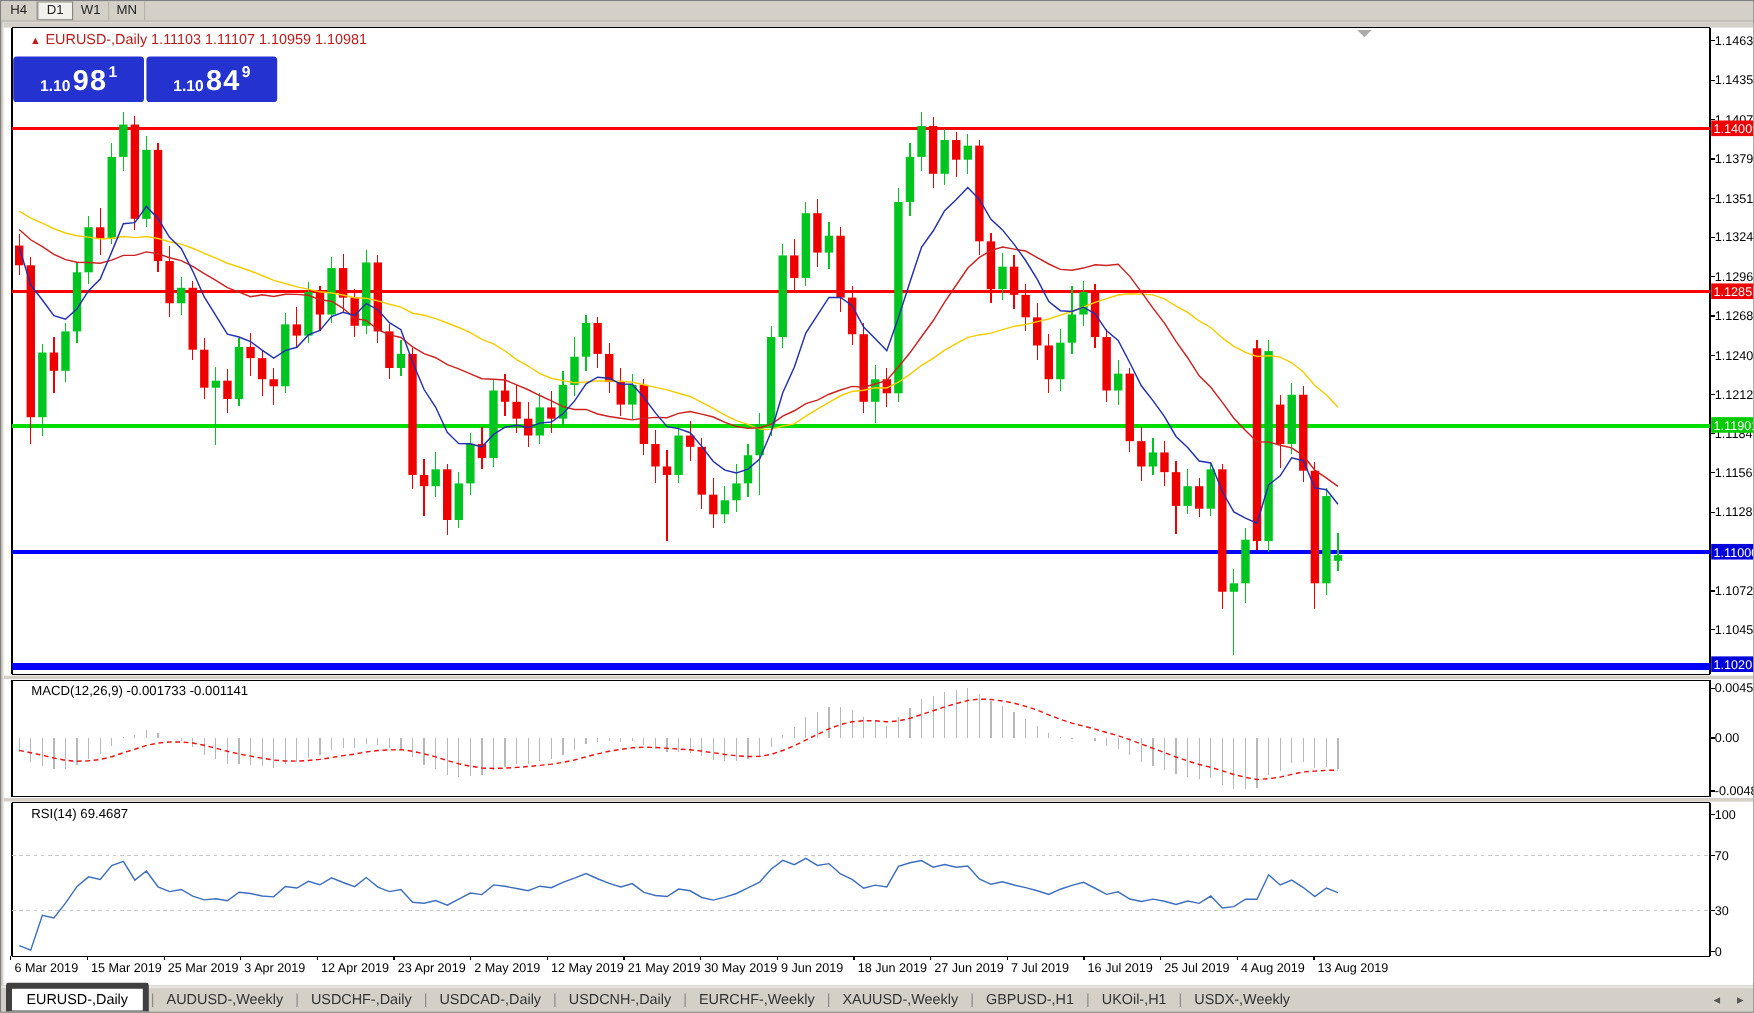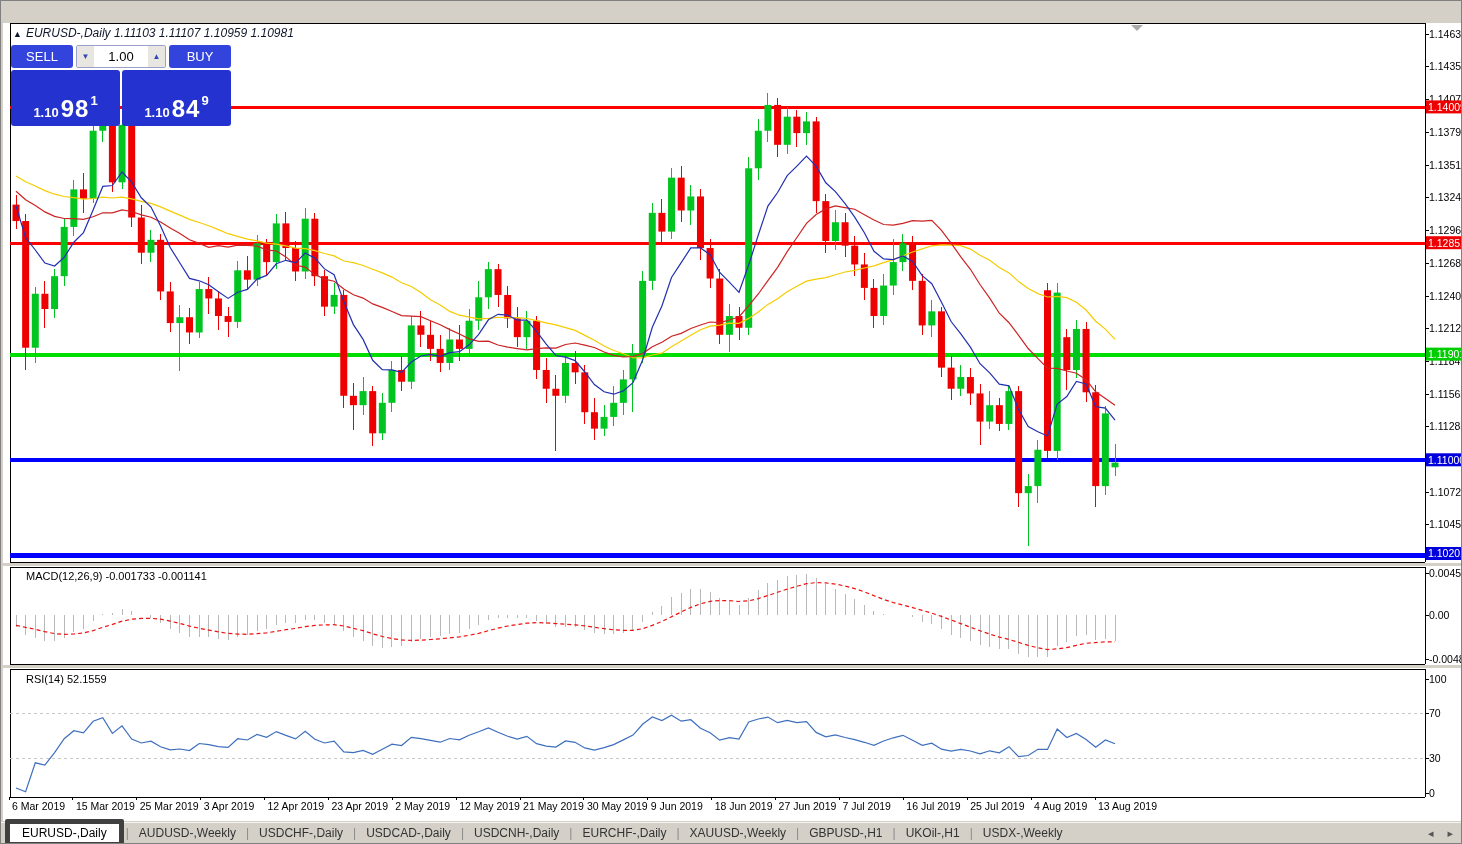--- a/index.html
+++ b/index.html
@@ -10,32 +10,32 @@
   
   .toolbar{position:absolute;left:0;top:0;width:1462px;height:17px;background:#d4d0c8;
            border-bottom:1px solid #b8b4ac;display:flex;align-items:stretch;}
   .tf-btn{min-width:30px;padding:0 6px;font-size:11px;color:#222;display:flex;align-items:center;
           justify-content:center;border-right:1px solid #b8b4ac;cursor:default;}
   .tf-btn.active{background:#f2f1ee;border:1px solid #8a867e;border-right:1px solid #8a867e;}
   
   .chart-window{position:absolute;left:2px;top:18px;width:1458px;height:802px;background:#ffffff;}
   svg{position:absolute;left:0;top:0;}
   
-  .sym-header{position:absolute;left:10px;top:7px;font-size:12px;color:#0f172a;white-space:nowrap;z-index:5;font-style:italic;}
+  .sym-header{position:absolute;left:22px;top:7px;font-size:12px;color:#b91c1c;white-space:nowrap;z-index:5;}
   .sym-header .tri{font-size:9px;margin-right:4px;}
   
   .quote{position:absolute;left:8px;top:26px;width:220px;z-index:6;}
   .quote-row1{display:flex;height:23px;}
   .btn-sell,.btn-buy{width:62px;background:#3344dd;color:#fff;font-size:13px;display:flex;
       align-items:center;justify-content:center;border-radius:3px;cursor:pointer;}
   .vol-wrap{flex:1;display:flex;margin:0 3px;background:#fff;border:1px solid #9aa0c8;border-radius:2px;}
   .spin{width:17px;display:flex;align-items:center;justify-content:center;background:#e8e6e0;
         color:#3344bb;font-size:8px;cursor:pointer;}
   .vol{flex:1;display:flex;align-items:center;justify-content:center;font-size:13px;color:#000;}
-  .quote-row2{display:flex;margin-top:2px;height:56px;}
+  .quote-row2{display:flex;margin-top:2px;height:38px;}
   .px-box{flex:1;background:#2433cf;color:#fff;border-radius:3px;display:flex;align-items:flex-end;
           justify-content:center;padding-bottom:2px;cursor:pointer;}
   .px-box + .px-box{margin-left:2px;}
   .px-small{font-size:13px;font-weight:bold;margin:0 2px 4px 0;}
   .px-big{font-size:24px;font-weight:bold;line-height:30px;letter-spacing:1px;}
   .px-sup{font-size:13px;font-weight:bold;margin:0 0 16px 1px;}
   
   .pane-label{position:absolute;font-size:11px;color:#000;z-index:5;white-space:nowrap;margin-left:13px;}
   
   .tabs{position:absolute;left:0;top:821px;width:1462px;height:21px;background:#d4d0c8;
@@ -44,20 +44,26 @@
   .tab.active{background:#ffffff;border:5px solid #404040;border-radius:2px 2px 0 0;color:#000;margin:0 2px 0 4px;padding:2px 12px;}
   .tab-sep{color:#8a8a8a;}
   .tab-arrows{margin-left:auto;margin-right:10px;color:#555;font-size:11px;display:flex;gap:14px;}
   .tab-arrow{cursor:pointer;}
 </style>
 </head>
 <body>
 
 <div class="app">
 
+  <div class="toolbar" id="tf-toolbar">
+      <div class="tf-btn">H4</div>
+      <div class="tf-btn active">D1</div>
+      <div class="tf-btn">W1</div>
+      <div class="tf-btn">MN</div>
+    </div>
 
   <div class="chart-window">
     <svg id="chart-svg" width="1462" height="802" viewBox="0 18 1462 802">
         <rect x="0" y="18" width="1462" height="800" fill="#ffffff"></rect>
         <rect x="0" y="18" width="1462" height="4" fill="#d4d0c8"></rect>
         <line x1="7" y1="22" x2="1422" y2="22" stroke="#000" stroke-width="1" shape-rendering="crispEdges"></line>
         <line x1="7" y1="561" x2="1422" y2="561" stroke="#000" stroke-width="1" shape-rendering="crispEdges"></line>
         <line x1="7" y1="22" x2="7" y2="561" stroke="#000" stroke-width="1" shape-rendering="crispEdges"></line>
         <line x1="1422" y1="22" x2="1422" y2="561" stroke="#000" stroke-width="1" shape-rendering="crispEdges"></line>
         <line x1="7" y1="566" x2="1422" y2="566" stroke="#000" stroke-width="1" shape-rendering="crispEdges"></line>
@@ -519,59 +525,50 @@
         <text x="1031.1176470588234" y="809" fill="#000" font-size="10.5" font-family="Liberation Sans, sans-serif">4 Aug 2019</text>
         <line x1="1092" y1="796" x2="1092" y2="799" stroke="#000" stroke-width="1" shape-rendering="crispEdges"></line>
         <text x="1095" y="809" fill="#000" font-size="10.5" font-family="Liberation Sans, sans-serif">13 Aug 2019</text>
       </svg>
 
     <div class="sym-header">
       <span class="tri">▲</span><span>EURUSD-,Daily  1.11103 1.11107 1.10959 1.10981</span>
     </div>
 
     <div class="quote">
-      <div class="quote-row1">
-        <div class="btn-sell">SELL</div>
-        <div class="vol-wrap">
-          <div class="spin">▼</div>
-          <div class="vol">1.00</div>
-          <div class="spin">▲</div>
-        </div>
-        <div class="btn-buy">BUY</div>
-      </div>
       <div class="quote-row2">
         <div class="px-box">
           <span class="px-small">1.10</span>
           <span class="px-big">98</span>
           <span class="px-sup">1</span>
         </div>
         <div class="px-box">
           <span class="px-small">1.10</span>
           <span class="px-big">84</span>
           <span class="px-sup">9</span>
         </div>
       </div>
     </div>
 
     <div class="pane-label" style="left:10px;top:551px;">MACD(12,26,9) -0.001733 -0.001141</div>
-    <div class="pane-label" style="left:10px;top:654px;">RSI(14) 52.1559</div>
+    <div class="pane-label" style="left:10px;top:654px;">RSI(14) 69.4687</div>
   </div>
 
   <div class="tabs" id="tabs-bar">
       <div class="tab active">EURUSD-,Daily</div>
       <span class="tab-sep">|</span>
       <div class="tab">AUDUSD-,Weekly</div>
       <span class="tab-sep">|</span>
       <div class="tab">USDCHF-,Daily</div>
       <span class="tab-sep">|</span>
       <div class="tab">USDCAD-,Daily</div>
       <span class="tab-sep">|</span>
       <div class="tab">USDCNH-,Daily</div>
       <span class="tab-sep">|</span>
-      <div class="tab">EURCHF-,Daily</div>
+      <div class="tab">EURCHF-,Weekly</div>
       <span class="tab-sep">|</span>
       <div class="tab">XAUUSD-,Weekly</div>
       <span class="tab-sep">|</span>
       <div class="tab">GBPUSD-,H1</div>
       <span class="tab-sep">|</span>
       <div class="tab">UKOil-,H1</div>
       <span class="tab-sep">|</span>
       <div class="tab">USDX-,Weekly</div>
       <div class="tab-arrows">
         <span class="tab-arrow">◂</span>

